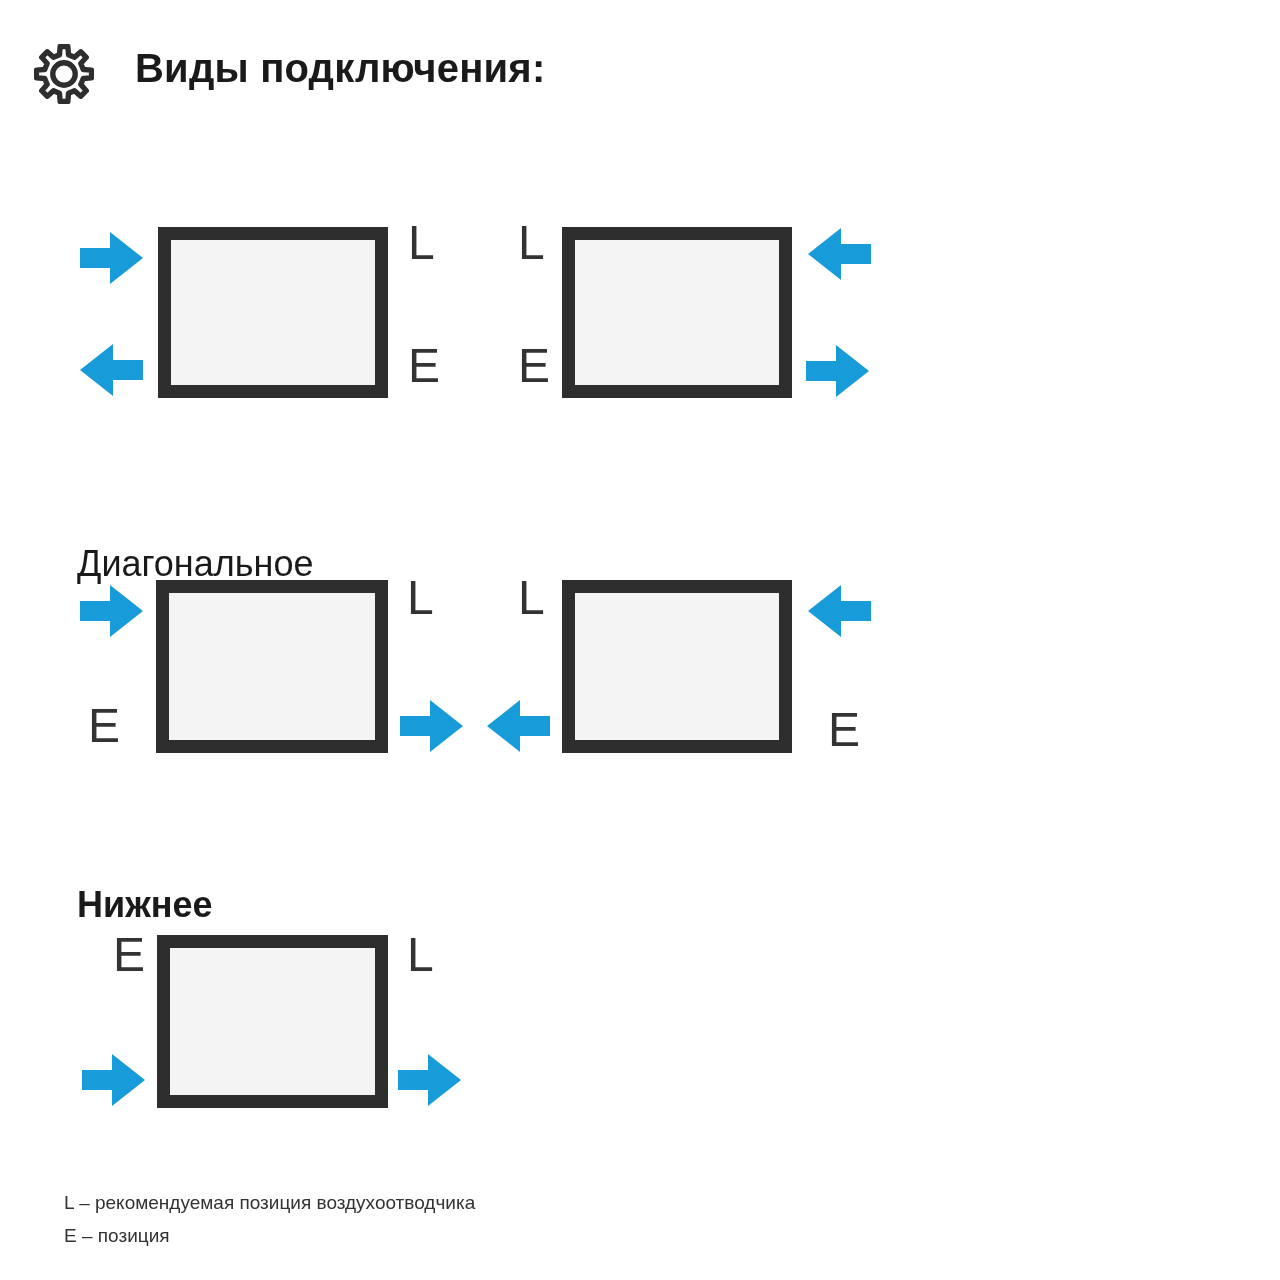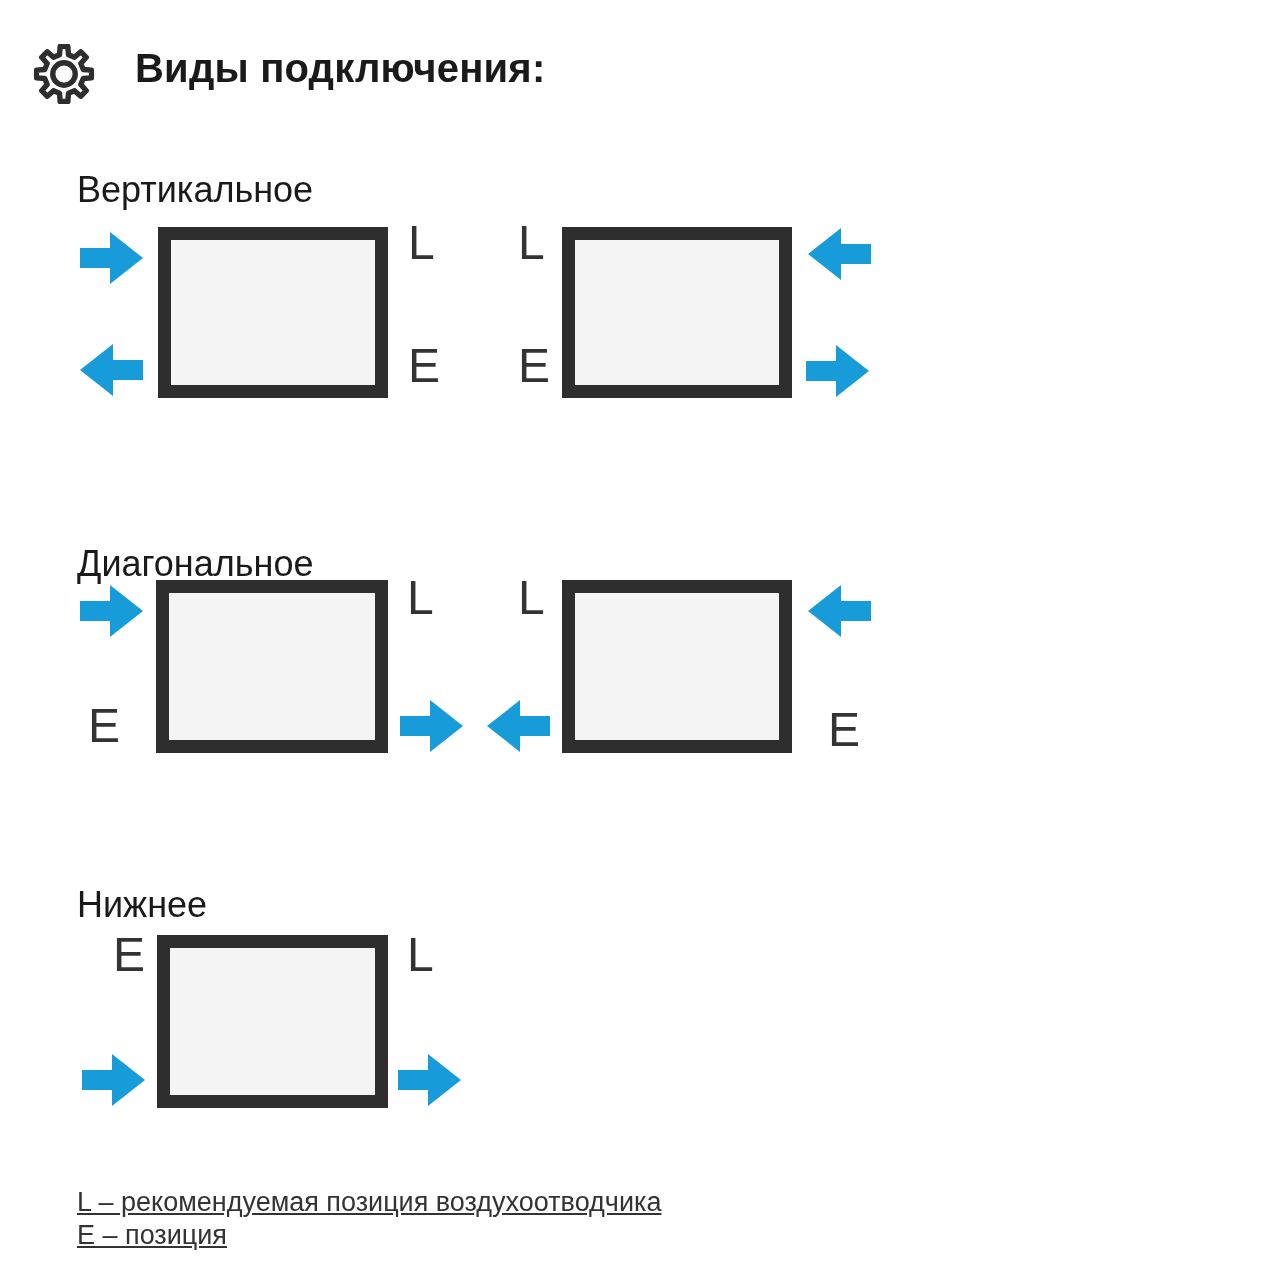--- a/index.html
+++ b/index.html
@@ -27,21 +27,21 @@
   }
   .gear{position:absolute;left:34px;top:44px;width:60px;height:56px;color:var(--dark);}
 
   .section-title{
     position:absolute;
     font-size:36px;font-weight:400;line-height:1.1;
     color:var(--title);
   }
   .st-1{left:77px;top:170px;}
   .st-2{left:77px;top:544px;}
-  .st-3{left:77px;top:885px;}
+  .st-3{left:77px;top:885px;font-weight:bold;}
 
   .radiator{
     position:absolute;
     background:var(--fill);
     border:13px solid var(--dark);
   }
   .rad-1a{left:158px;top:227px;width:230px;height:171px;}
   .rad-1b{left:562px;top:227px;width:230px;height:171px;}
   .rad-2a{left:156px;top:580px;width:232px;height:173px;}
   .rad-2b{left:562px;top:580px;width:230px;height:173px;}
@@ -51,39 +51,38 @@
     position:absolute;
     font-size:48px;font-weight:400;line-height:1.1;
     color:var(--text);
   }
 
   .arrow{position:absolute;width:63px;height:52px;color:var(--blue);}
   .arrow svg{display:block;width:100%;height:100%;}
   .flip{transform:scaleX(-1);}
 
   .legend{
-    position:absolute;left:77px;top:1186px;
-    font-size:27px;line-height:33px;color:var(--text);text-decoration:underline;
+    position:absolute;left:64px;top:1186px;
+    font-size:19px;line-height:33px;color:var(--text);
   }
   .legend div{white-space:nowrap;}
 </style>
 </head>
 <body>
 
 <div class="canvas">
 
   <span class="gear">
     <svg viewBox="0 0 56 56" aria-hidden="true">
       <path id="gear-body" fill="none" stroke="currentColor" stroke-width="5" stroke-linejoin="round" d="M46.0 32.2 L53.7 31.6 L53.7 24.4 L46.0 23.8 L43.7 18.2 L48.8 12.4 L43.6 7.2 L37.8 12.3 L32.2 10.0 L31.6 2.3 L24.4 2.3 L23.8 10.0 L18.2 12.3 L12.4 7.2 L7.2 12.4 L12.3 18.2 L10.0 23.8 L2.3 24.4 L2.3 31.6 L10.0 32.2 L12.3 37.8 L7.2 43.6 L12.4 48.8 L18.2 43.7 L23.8 46.0 L24.4 53.7 L31.6 53.7 L32.2 46.0 L37.8 43.7 L43.6 48.8 L48.8 43.6 L43.7 37.8 Z"></path>
       <circle cx="28" cy="28" r="10.5" fill="none" stroke="currentColor" stroke-width="5"></circle>
     </svg>
   </span>
   <h1 class="page-title">Виды подключения:</h1>
 
-  <h2 class="section-title st-1">Вертикальное</h2>
 
   <span class="arrow" style="left:80px;top:232px;">
     <svg viewBox="0 0 63 52">
         <polygon points="0,16 30,16 30,0 63,26 30,52 30,36 0,36" fill="currentColor"></polygon>
       </svg>
   </span>
   <span class="arrow flip" style="left:80px;top:344px;">
     <svg viewBox="0 0 63 52">
         <polygon points="0,16 30,16 30,0 63,26 30,52 30,36 0,36" fill="currentColor"></polygon>
       </svg>

